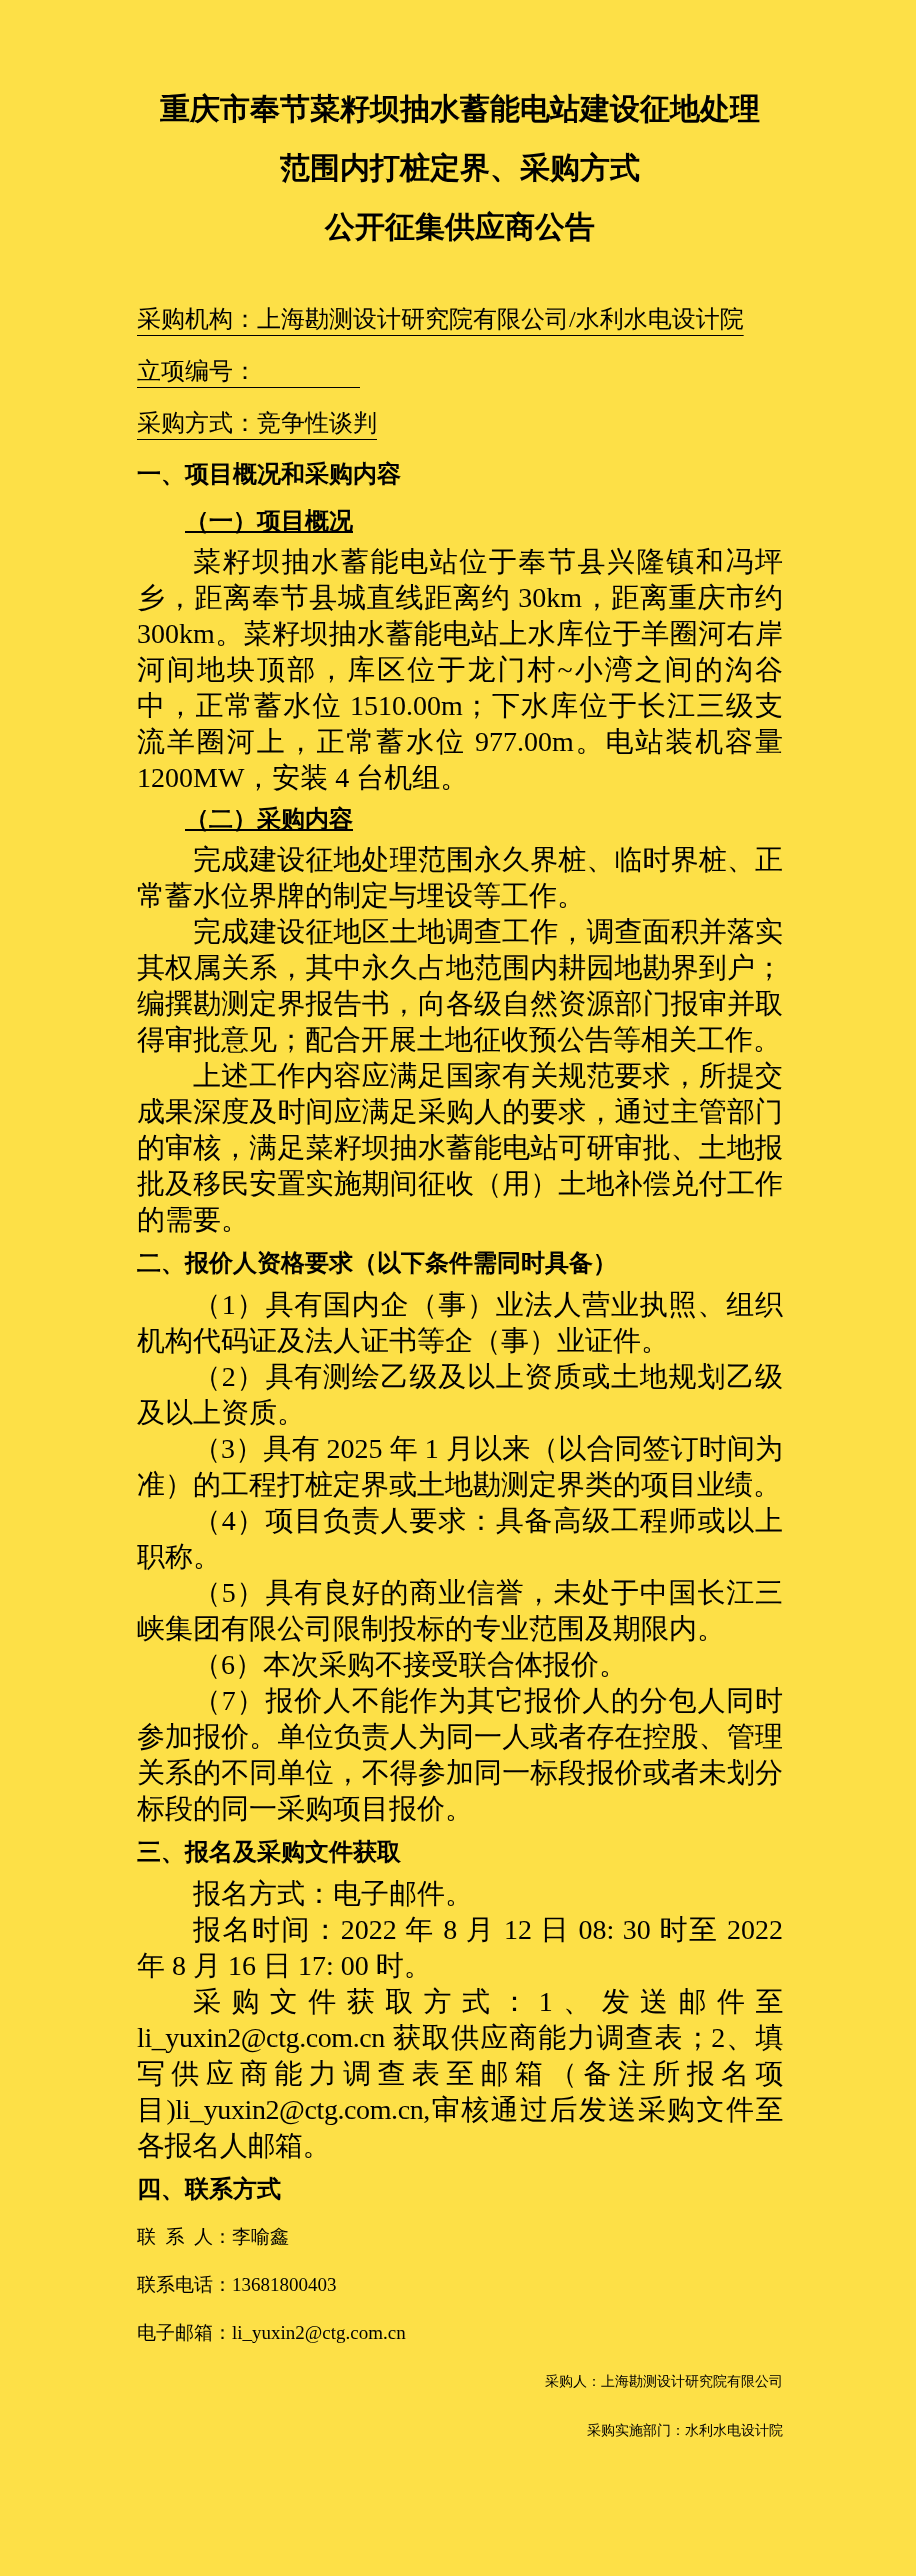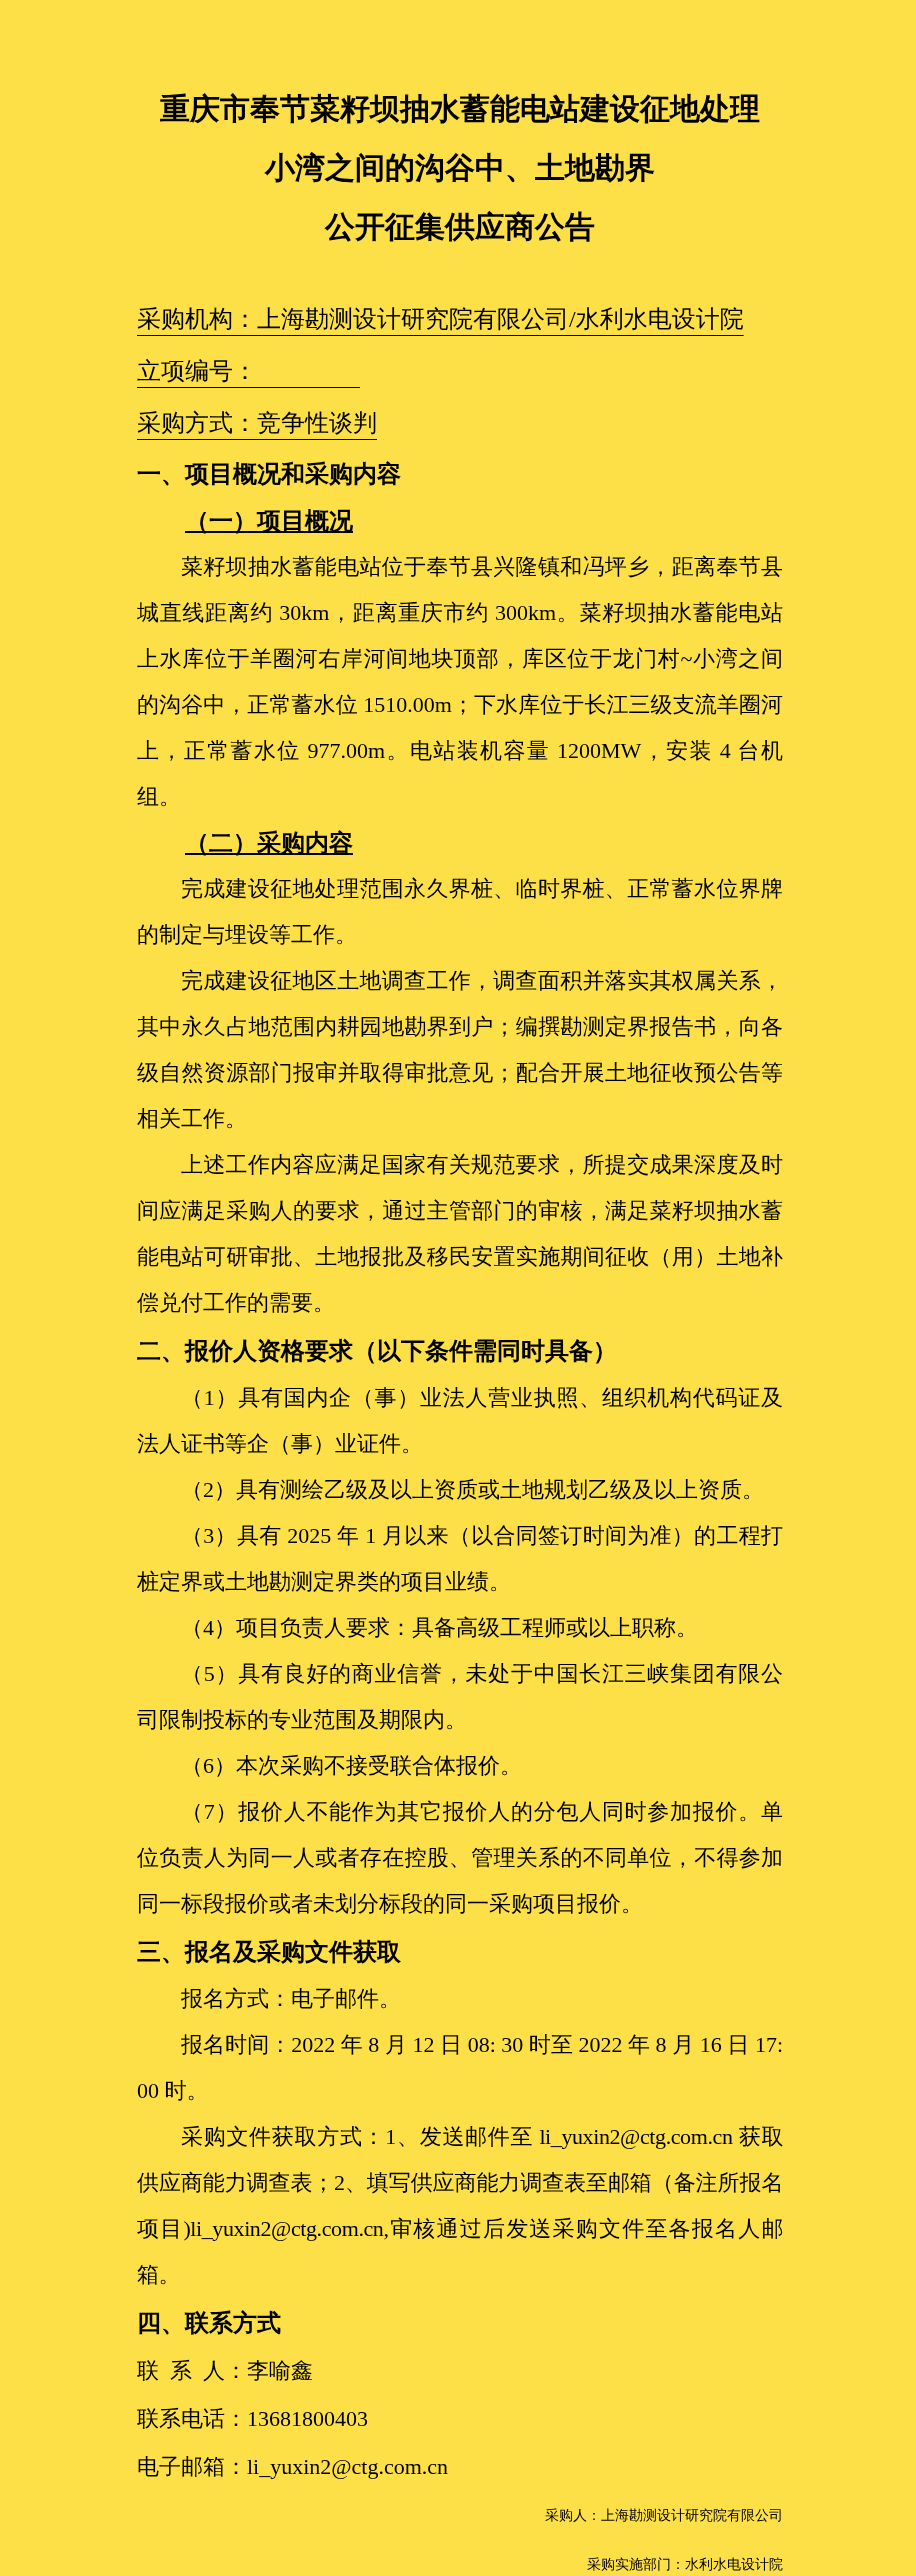--- a/index.html
+++ b/index.html
@@ -38,35 +38,35 @@
     font-family: "Liberation Sans", "DejaVu Sans", sans-serif;
     font-size: 24px; line-height: 49px;
   }
   .subhead {
     margin: 0; font-weight: bold;
     font-size: 24px; line-height: 46px;
     text-indent: 2em;
     text-decoration: underline;
   }
   .para {
-    margin: 0; font-size: 22px; line-height: 46px;
+    margin: 0; font-size: 28px; line-height: 36px;
     text-align: justify; text-indent: 2em;
   }
   .tight { letter-spacing: -0.4px; }
-  .contact { margin: 0; font-size: 22px; line-height: 48px; }
+  .contact { margin: 0; font-size: 19px; line-height: 48px; }
   .footer-line { margin: 0; font-size: 14px; line-height: 49px; text-align: right; }
 </style>
 </head>
 <body>
 
 <div class="page">
 
   <div class="doc-title">
     <div>重庆市奉节菜籽坝抽水蓄能电站建设征地处理</div>
-    <div>小湾之间的沟谷中、土地勘界</div>
+    <div>范围内打桩定界、采购方式</div>
     <div>公开征集供应商公告</div>
   </div>
 
   <div class="meta">
     <p class="meta-line"><span class="u"><span>采购机构：</span><span>上海勘测设计研究院有限公司/水利水电设计院</span></span></p>
     <p class="meta-line"><span class="u">立项编号：</span><span class="blank"></span></p>
     <p class="meta-line"><span class="u"><span>采购方式：</span><span>竞争性谈判</span></span></p>
   </div>
 
   <h2 class="h1">一、项目概况和采购内容</h2>

